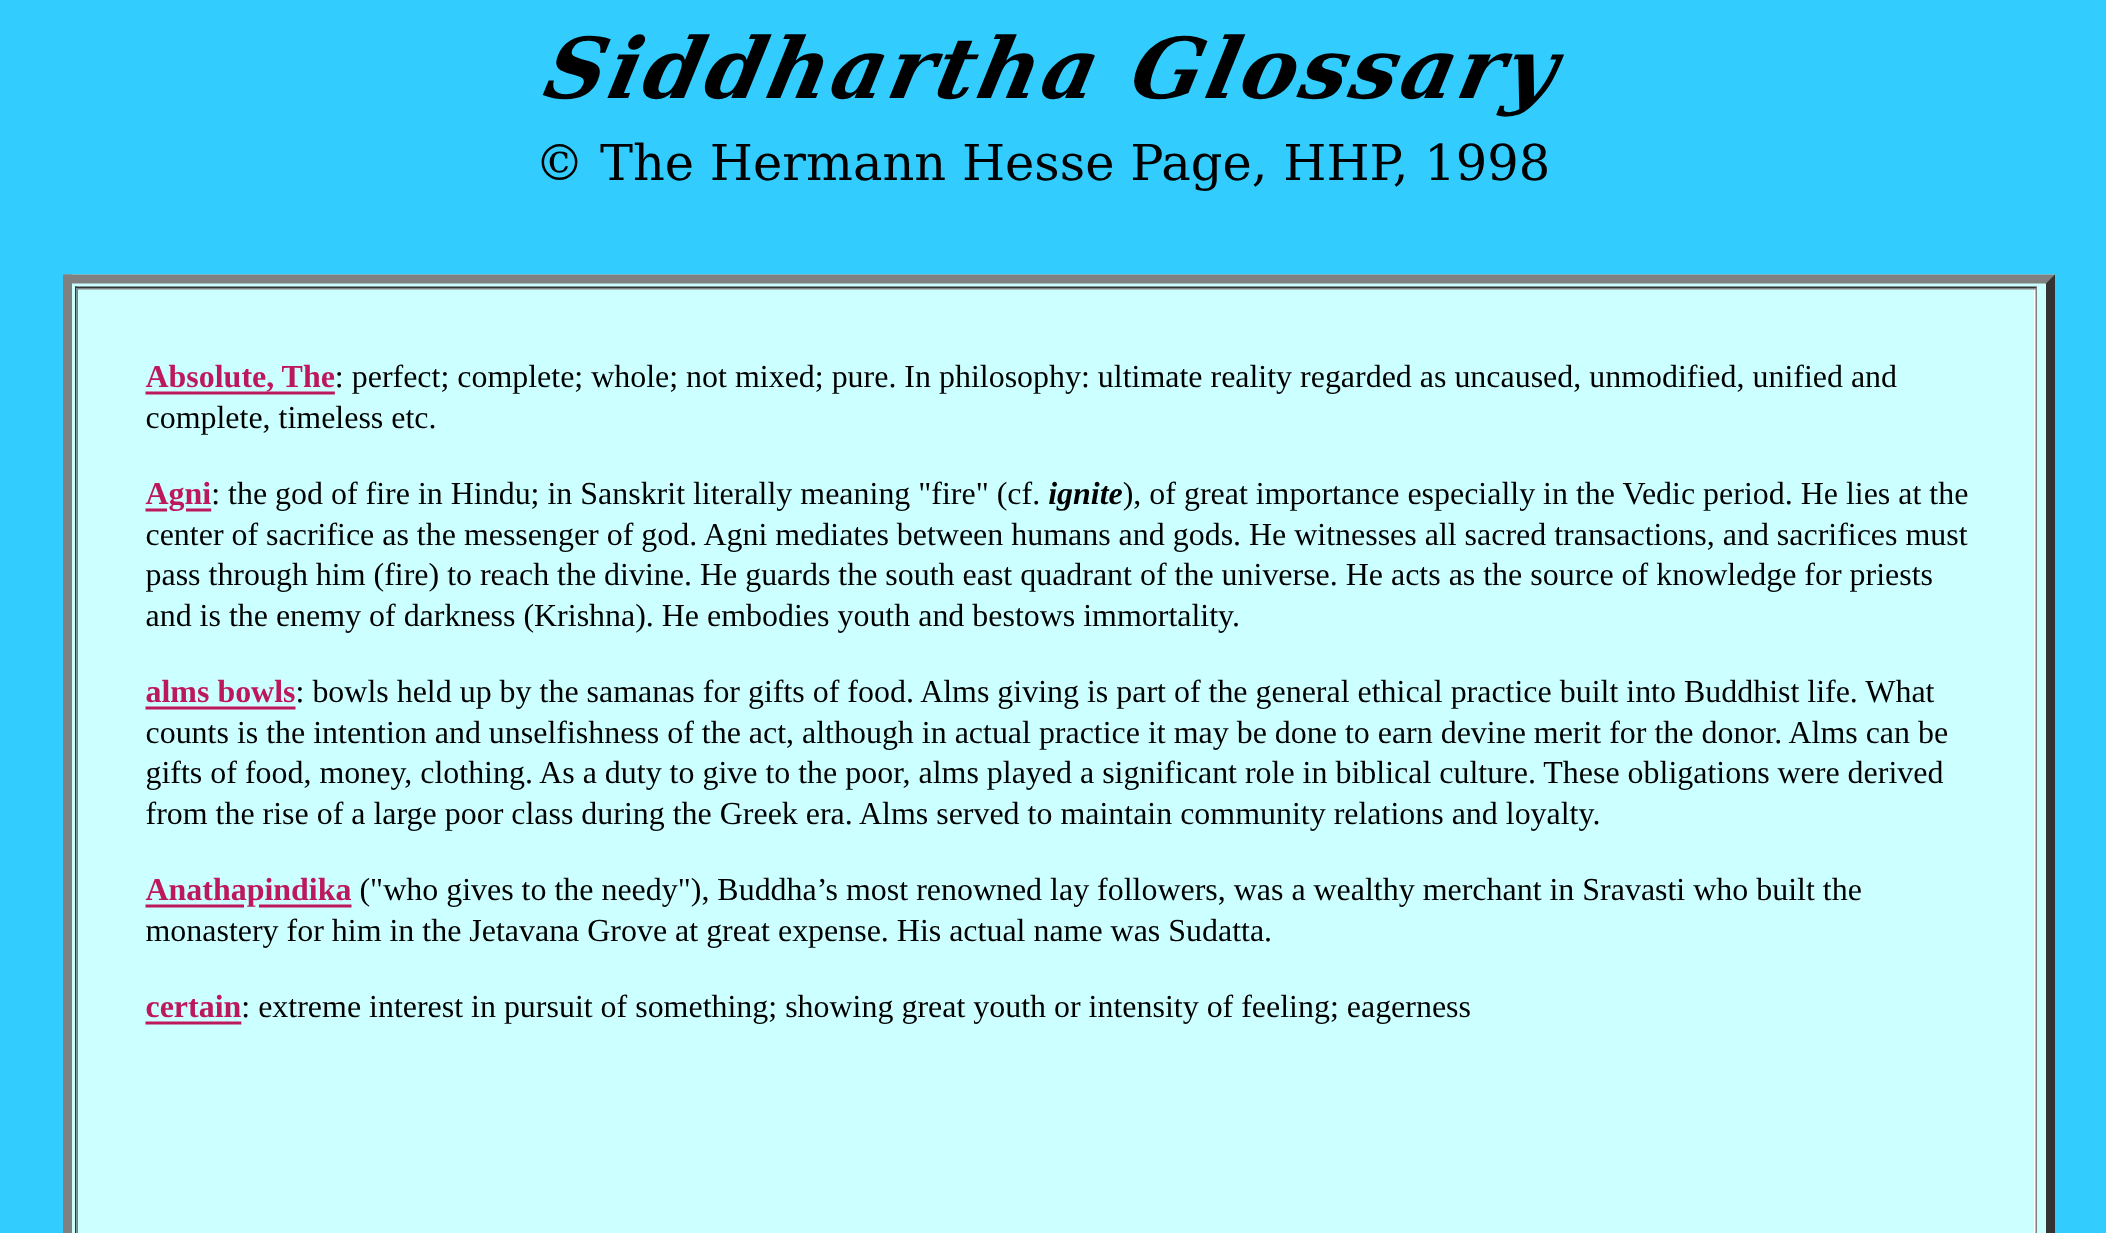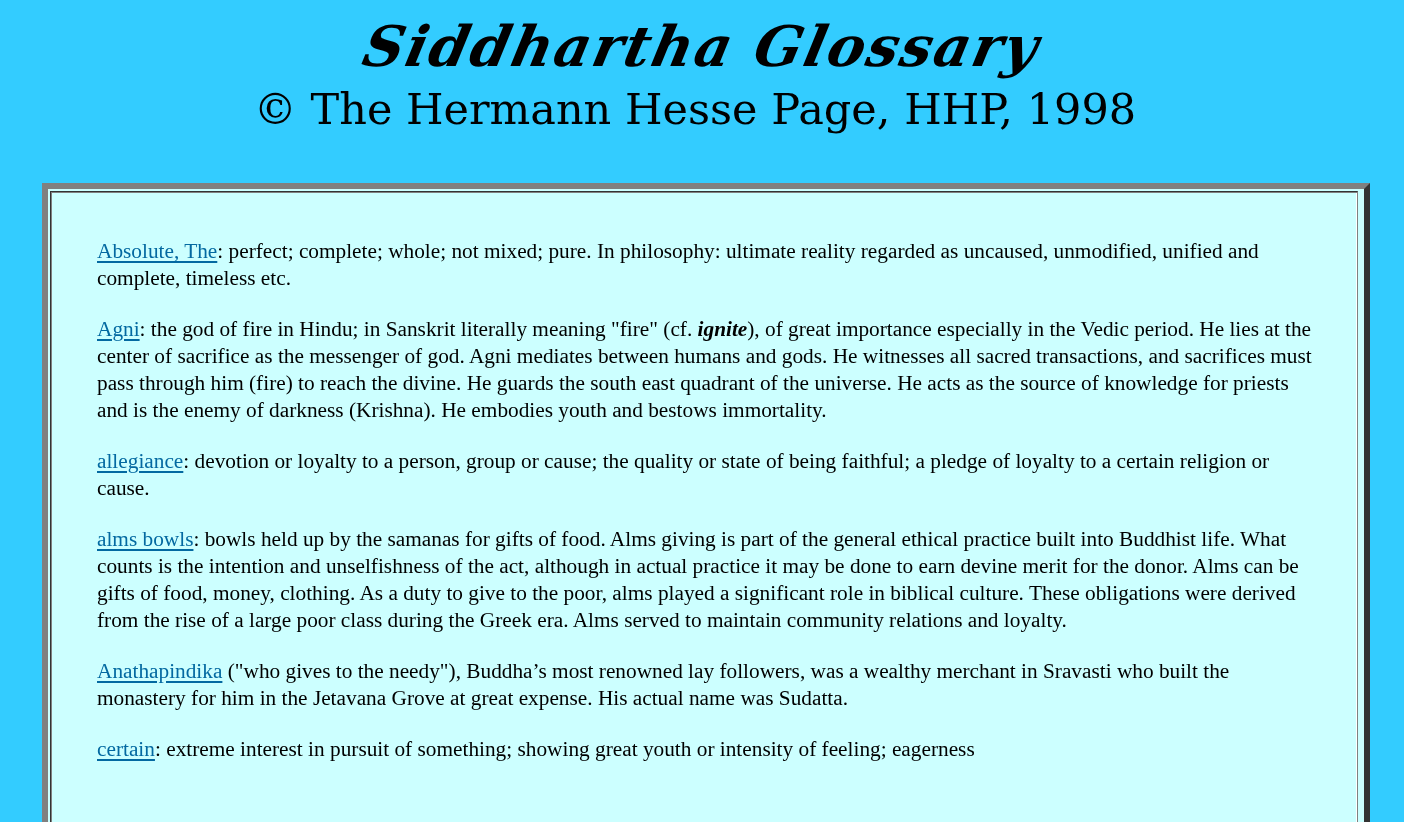--- a/index.html
+++ b/index.html
@@ -36,21 +36,21 @@
       line-height: 76px;
       transform: skewX(-12deg);
     }
     .subtitle {
       position: absolute;
       left: 0;
       width: 1390px;
       top: 86px;
       text-align: center;
       font-family: "DejaVu Serif", "Liberation Serif", serif;
-      font-size: 43px;
+      font-size: 33px;
       line-height: 46px;
     }
     .outer-table {
       position: absolute;
       left: 42px;
       top: 183px;
       width: 1312px;
       height: 700px;
       border-style: solid;
       border-width: 6px;
@@ -74,24 +74,24 @@
       left: 46px;
       top: 46px;
       width: 1216px;
       font-size: 21.3px;
       line-height: 27px;
     }
     .entry {
       margin: 0 0 24px 0;
     }
     .term {
-      font-weight: normal;
+      font-weight: bold;
       text-decoration: underline;
       text-underline-offset: 3px;
-      color: #0369a1;
+      color: #be185d;
       cursor: pointer;
     }
     .em {
       font-style: italic;
       font-weight: bold;
     }
   </style>
 </head>
 <body>
 
@@ -101,21 +101,20 @@
 </div>
 
 <div class="outer-table">
   <div class="cell">
     <div class="content">
 
       <p class="entry"><a class="term">Absolute, The</a><span>: </span><span>perfect; complete; whole; not mixed; pure. In philosophy: ultimate reality regarded as uncaused, unmodified, unified and complete, timeless etc.</span></p>
 
       <p class="entry"><a class="term">Agni</a><span>: </span><span>the god of fire in Hindu; in Sanskrit literally meaning "fire" (cf. </span><span class="em">ignite</span><span>), of great importance especially in the Vedic period. He lies at the center of sacrifice as the messenger of god. Agni mediates between humans and gods. He witnesses all sacred transactions, and sacrifices must pass through him (fire) to reach the divine. He guards the south east quadrant of the universe. He acts as the source of knowledge for priests and is the enemy of darkness (Krishna). He embodies youth and bestows immortality.</span></p>
 
-      <p class="entry"><a class="term">allegiance</a><span>: </span><span>devotion or loyalty to a person, group or cause; the quality or state of being faithful; a pledge of loyalty to a certain religion or cause.</span></p>
 
       <p class="entry"><a class="term">alms bowls</a><span>: </span><span>bowls held up by the samanas for gifts of food. Alms giving is part of the general ethical practice built into Buddhist life. What counts is the intention and unselfishness of the act, although in actual practice it may be done to earn devine merit for the donor. Alms can be gifts of food, money, clothing. As a duty to give to the poor, alms played a significant role in biblical culture. These obligations were derived from the rise of a large poor class during the Greek era. Alms served to maintain community relations and loyalty.</span></p>
 
       <p class="entry"><a class="term">Anathapindika</a><span> </span><span>("who gives to the needy"), Buddha’s most renowned lay followers, was a wealthy merchant in Sravasti who built the monastery for him in the Jetavana Grove at great expense. His actual name was Sudatta.</span></p>
 
       <p class="entry"><a class="term">certain</a><span>: </span><span>extreme interest in pursuit of something; showing great youth or intensity of feeling; eagerness</span></p>
 
     </div>
   </div>
 </div>

